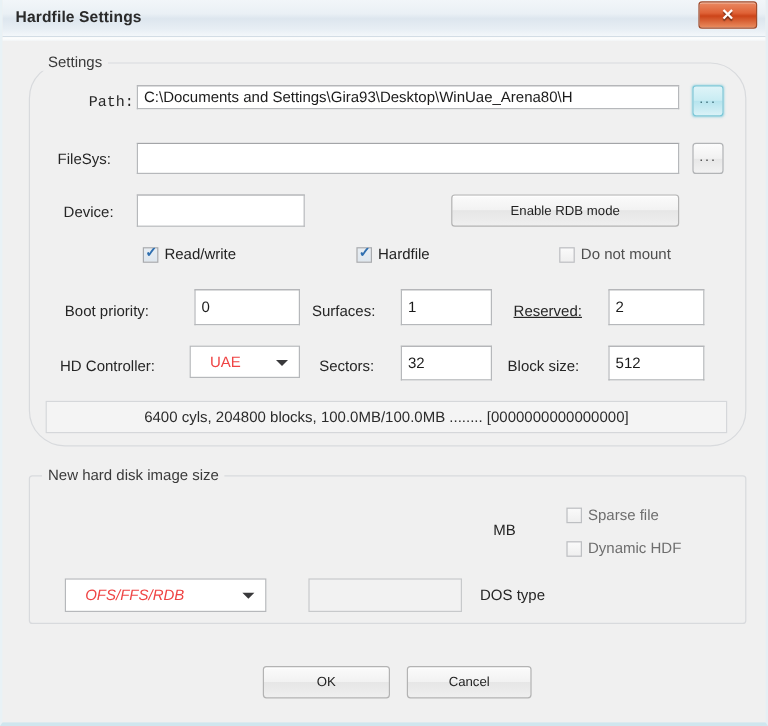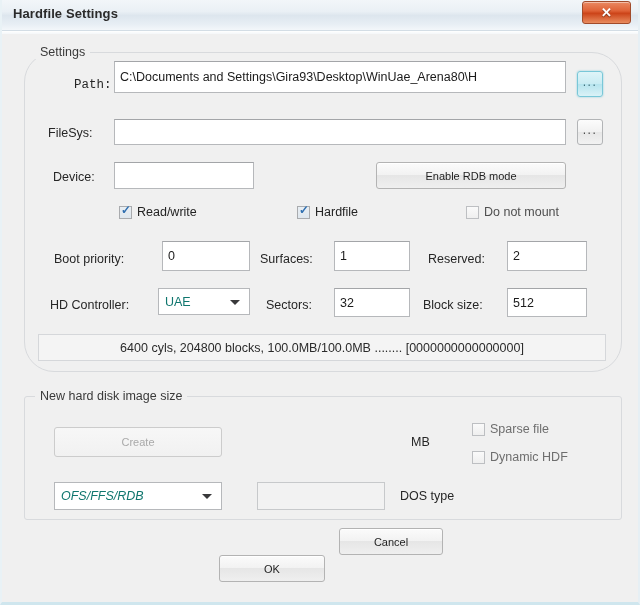--- a/index.html
+++ b/index.html
@@ -200,24 +200,24 @@
   .cb.off .cb-label { color: #4f4f4f; }
   .cb.dimlabel .cb-label { color: #6e6e6e; }
 
   
   .combo {
     position: absolute;
     box-sizing: border-box;
     border: 1px solid #b6b8bb;
     background: #ffffff;
     font-size: 12.5px;
-    color: #0f766e;
-    display: flex;
-    align-items: center;
-    padding-left: 6px;
+    color: #ef4444;
+    display: flex;
+    align-items: center;
+    padding-left: 16px;
     white-space: nowrap;
   }
   .combo .arrow {
     position: absolute;
     right: 9px;
     top: 50%;
     margin-top: -2px;
     width: 0; height: 0;
     border-left: 5px solid transparent;
     border-right: 5px solid transparent;
@@ -248,21 +248,21 @@
     <div id="close-button">
       <span class="x">✕</span>
     </div>
   </div>
 
   <div class="groupbox" style="left:22px; top:52px; width:596px; height:318px;border-radius:30px;">
     <div class="group-legend">Settings</div>
   </div>
 
   <div class="lbl" style="left:72px; top:78px;font-family:Liberation Mono, monospace;">Path:</div>
-  <div class="textbox" style="left:112px; top:61px; width:452px; height:32px;">C:\Documents and Settings\Gira93\Desktop\WinUae_Arena80\H</div>
+  <div class="textbox" style="left:112px; top:71px; width:452px; height:20px;">C:\Documents and Settings\Gira93\Desktop\WinUae_Arena80\H</div>
   <div class="browse-btn hover" style="left:575px; top:71px; width:26px; height:26px;">...</div>
 
   <div class="lbl" style="left:46px; top:126px;">FileSys:</div>
   <div class="textbox" style="left:112px; top:119px; width:452px; height:26px;"></div>
   <div class="browse-btn" style="left:575px; top:119px; width:26px; height:26px;">...</div>
 
   <div class="lbl" style="left:51px; top:170px;">Device:</div>
   <div class="textbox" style="left:112px; top:162px; width:140px; height:27px;"></div>
   <div class="btn" style="left:374px; top:162px; width:190px; height:27px;">Enable RDB mode</div>
 
@@ -284,42 +284,41 @@
     </span>
     <span class="cb-label">Do not mount</span>
   </div>
 
   <div class="lbl" style="left:52px; top:252px;">Boot priority:</div>
   <div class="textbox" style="left:160px; top:241px; width:88px; height:30px;">0</div>
 
   <div class="lbl" style="left:258px; top:252px;">Surfaces:</div>
   <div class="textbox" style="left:332px; top:241px; width:76px; height:30px;">1</div>
 
-  <div class="lbl" style="left:426px; top:252px;">Reserved:</div>
+  <div class="lbl" style="left:426px; top:252px;text-decoration:underline;">Reserved:</div>
   <div class="textbox" style="left:505px; top:241px; width:80px; height:30px;">2</div>
 
   <div class="lbl" style="left:48px; top:298px;">HD Controller:</div>
   <div class="combo" style="left:156px; top:288px; width:92px; height:27px;">
     <span>UAE</span>
     <span class="arrow"></span>
   </div>
 
   <div class="lbl" style="left:264px; top:298px;">Sectors:</div>
   <div class="textbox" style="left:332px; top:288px; width:76px; height:29px;">32</div>
 
   <div class="lbl" style="left:421px; top:298px;">Block size:</div>
   <div class="textbox" style="left:505px; top:288px; width:80px; height:29px;">512</div>
 
   <div id="info-strip" style="left:36px; top:334px; width:568px; height:27px;">6400 cyls, 204800 blocks, 100.0MB/100.0MB ........ [0000000000000000]</div>
 
   <div class="groupbox" style="left:22px; top:396px; width:596px; height:122px;">
     <div class="group-legend">New hard disk image size</div>
   </div>
 
-  <div class="btn disabled" style="left:52px; top:427px; width:168px; height:30px;">Create</div>
 
   <div class="lbl" style="left:409px; top:435px;">MB</div>
 
   <div class="cb off dimlabel" style="left:470px; top:422px;">
     <span class="box"></span>
     <span class="cb-label">Sparse file</span>
   </div>
   <div class="cb off dimlabel" style="left:470px; top:450px;">
     <span class="box"></span>
     <span class="cb-label">Dynamic HDF</span>
@@ -327,15 +326,15 @@
 
   <div class="combo" style="left:52px; top:482px; width:168px; height:28px;font-style:italic;">
     <span>OFS/FFS/RDB</span>
     <span class="arrow"></span>
   </div>
 
   <div class="textbox disabled" style="left:255px; top:482px; width:128px; height:28px;"></div>
   <div class="lbl" style="left:398px; top:489px;">DOS type</div>
 
   <div class="btn" style="left:217px; top:555px; width:106px; height:27px;">OK</div>
-  <div class="btn" style="left:337px; top:528px; width:104px; height:27px;">Cancel</div>
+  <div class="btn" style="left:337px; top:555px; width:104px; height:27px;">Cancel</div>
 
 </div>
 
 </body></html>

